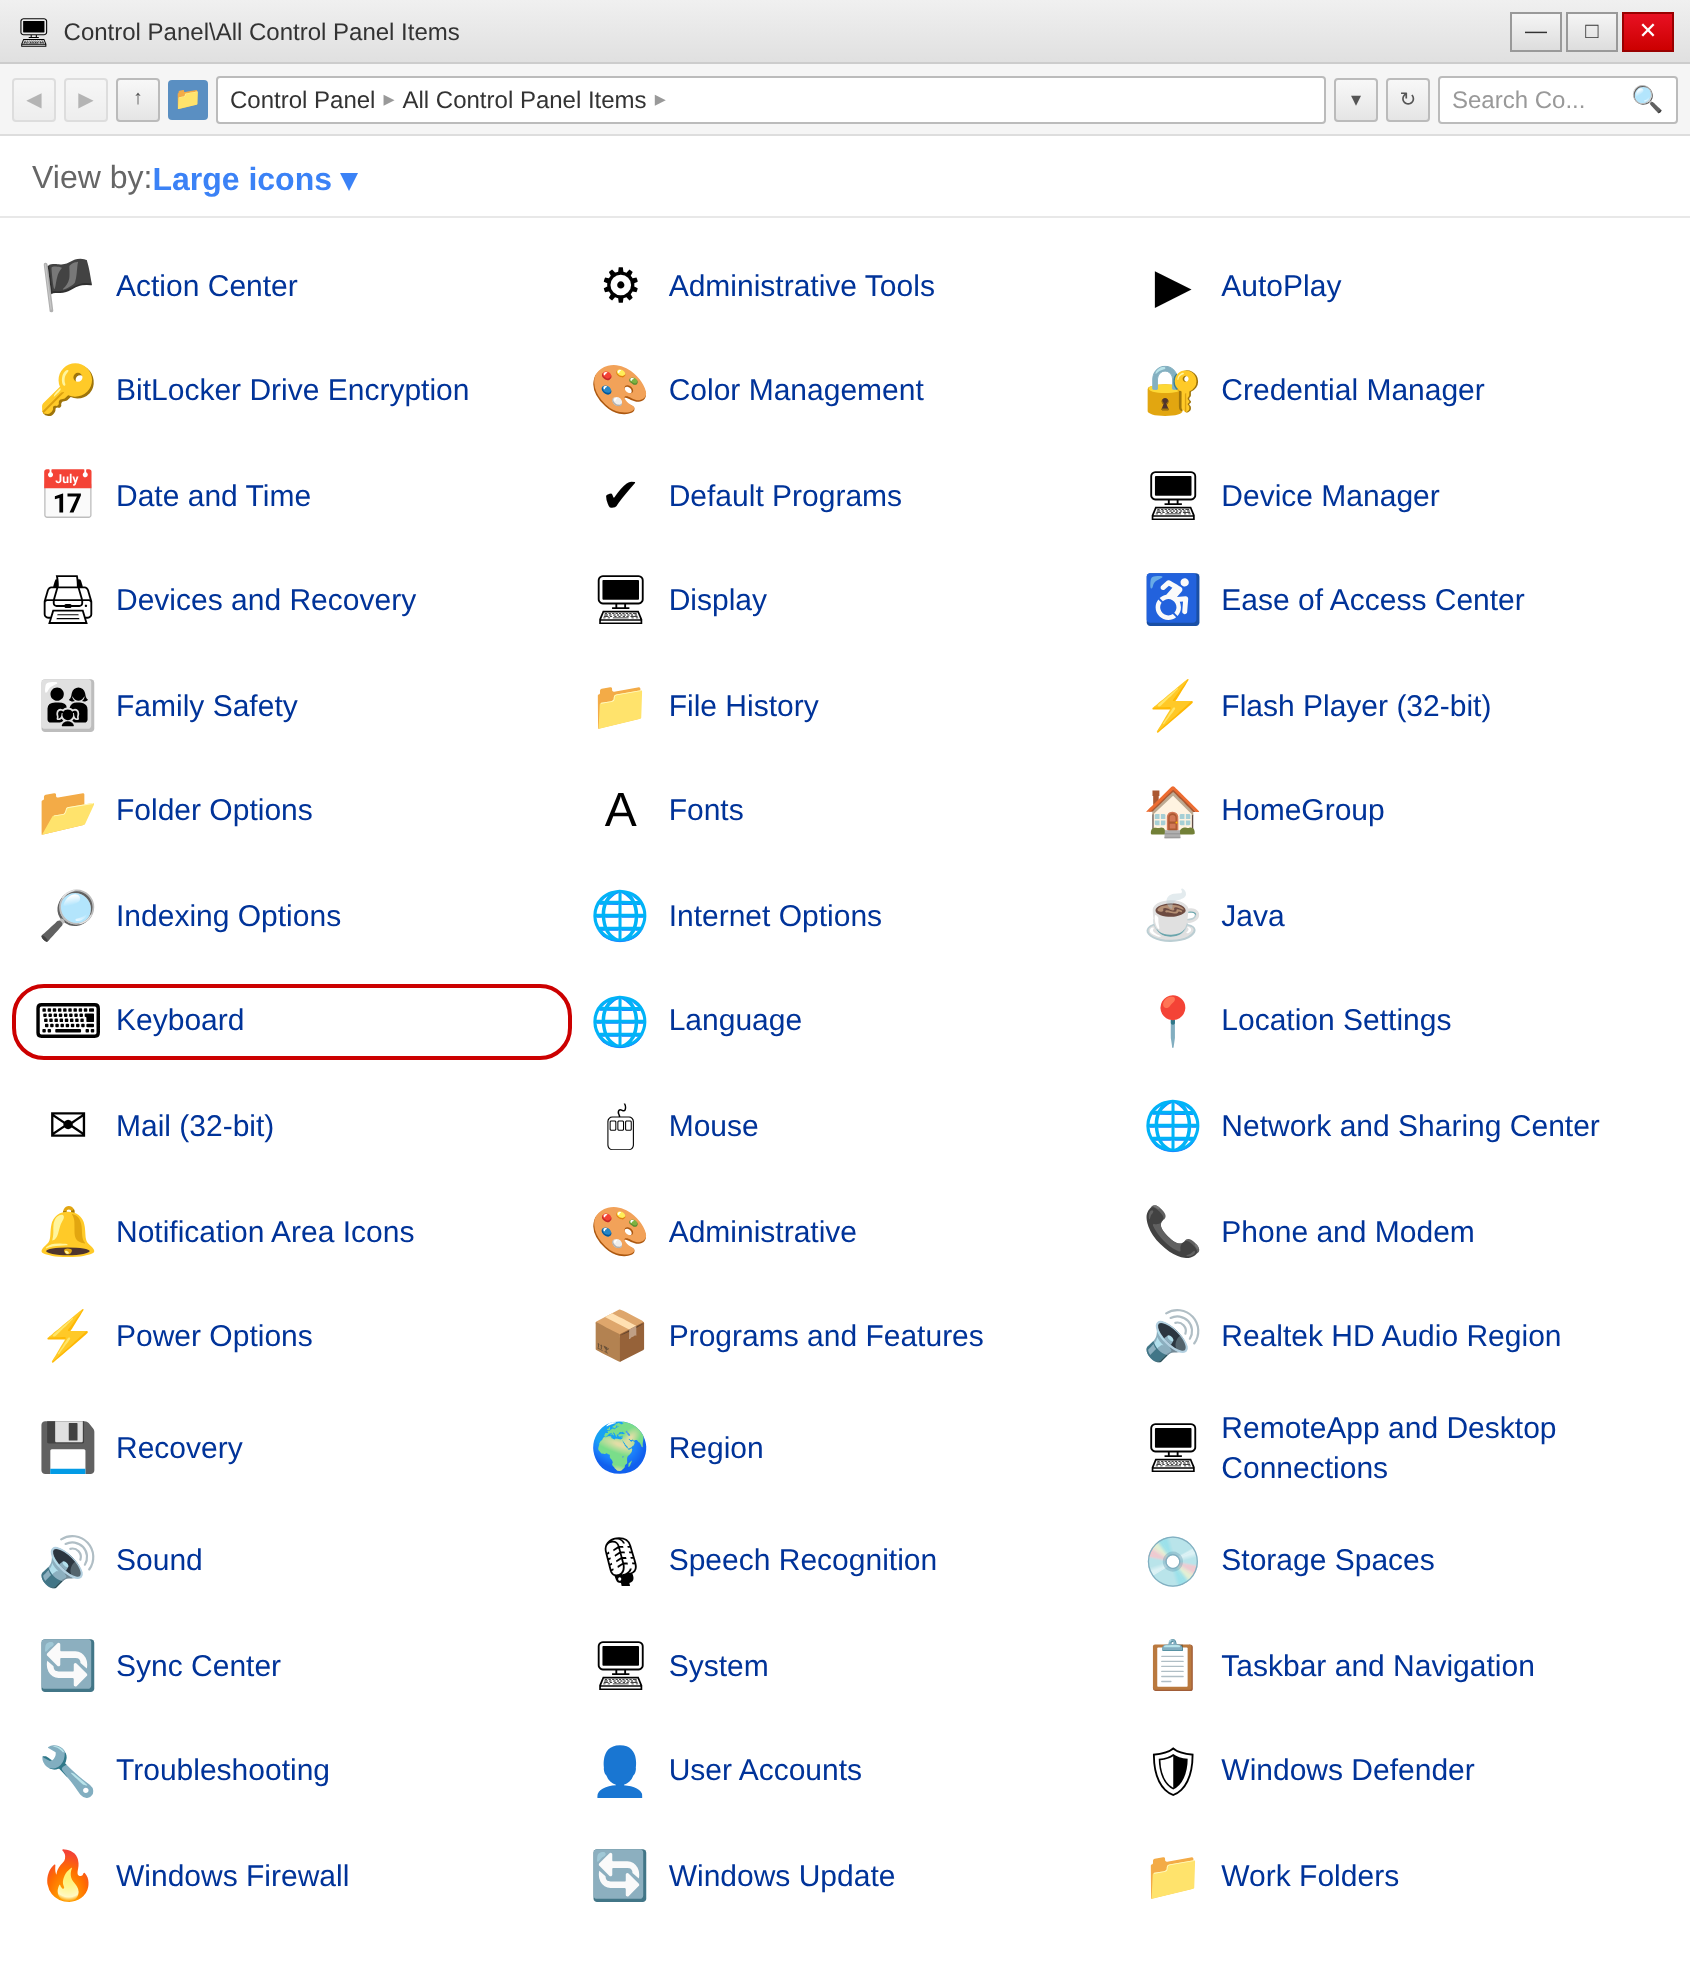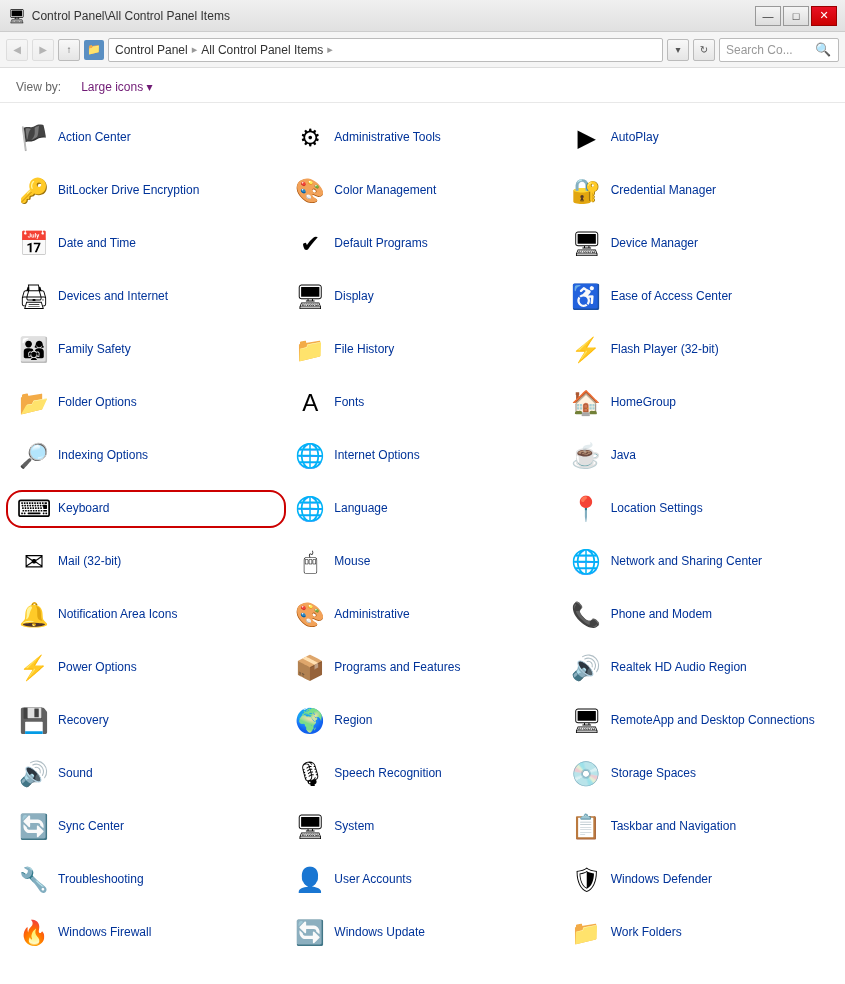--- a/index.html
+++ b/index.html
@@ -115,27 +115,28 @@
       border-bottom: 1px solid #e8e8e8;
     }
     .adjust-text {
       font-size: 15px;
       color: #00539C;
       font-weight: normal;
     }
     .view-by {
       display: flex;
       align-items: center;
-      gap: 20px;
-      font-size: 12px;
+      gap: 0;
+      font-size: 16px;
       color: #666;
     }
     .view-by-value {
-      color: #701a75;
+      color: #3b82f6;
       cursor: pointer;
+      font-weight: bold;
     }
 
     
     .grid-container {
       padding: 8px 8px;
       display: grid;
       grid-template-columns: repeat(3, 1fr);
       gap: 0;
       overflow-y: auto;
       height: calc(984px - 32px - 36px - 52px);
@@ -154,23 +155,22 @@
       width: 32px;
       height: 32px;
       flex-shrink: 0;
       display: flex;
       align-items: center;
       justify-content: center;
       font-size: 22px;
     }
     .item-label {
       color: #003399;
-      font-size: 12px;
+      font-size: 15px;
       line-height: 1.3;
-      text-align: center;
     }
 
     
     .keyboard-item {
       position: relative;
     }
     .keyboard-highlight {
       position: absolute;
       left: -2px;
       top: 50%;
@@ -290,21 +290,21 @@
     <div class="item-icon" style="font-size:24px; width:32px; height:32px; display:flex; align-items:center; justify-content:center;">
       🖥
     </div>
     <span class="item-label">Device Manager</span>
   </div>
     <div class="grid-item">
 
     <div class="item-icon" style="font-size:24px; width:32px; height:32px; display:flex; align-items:center; justify-content:center;">
       🖨
     </div>
-    <span class="item-label">Devices and Internet</span>
+    <span class="item-label">Devices and Recovery</span>
   </div>
     <div class="grid-item">
 
     <div class="item-icon" style="font-size:24px; width:32px; height:32px; display:flex; align-items:center; justify-content:center;">
       🖥
     </div>
     <span class="item-label">Display</span>
   </div>
     <div class="grid-item">
 

